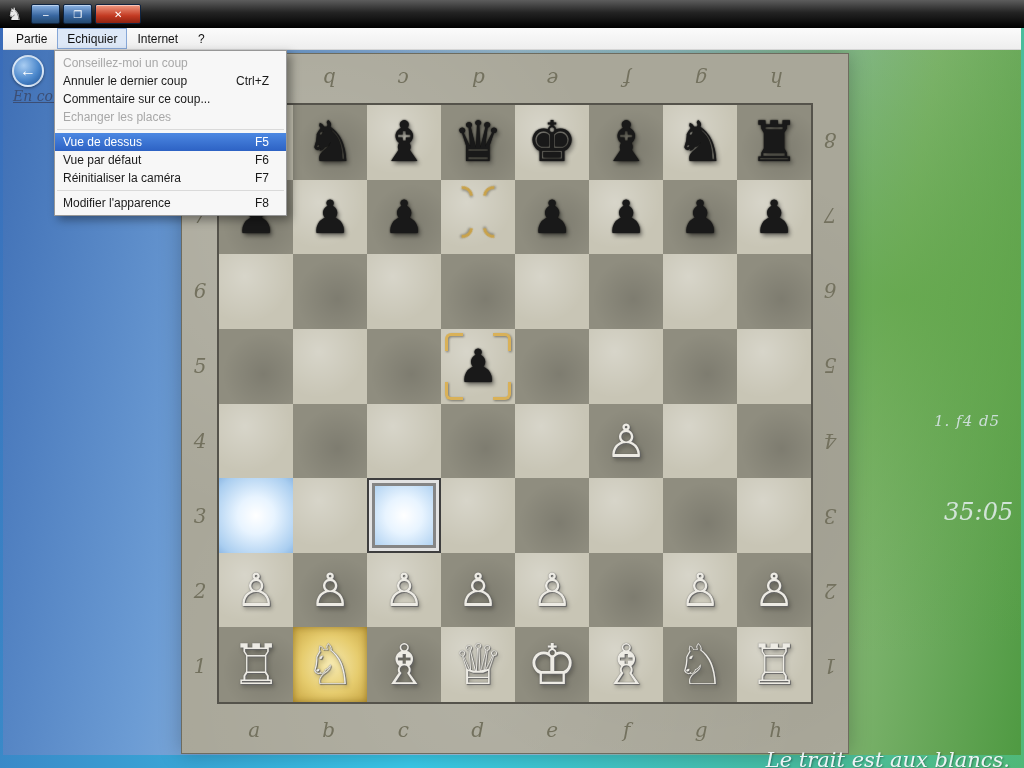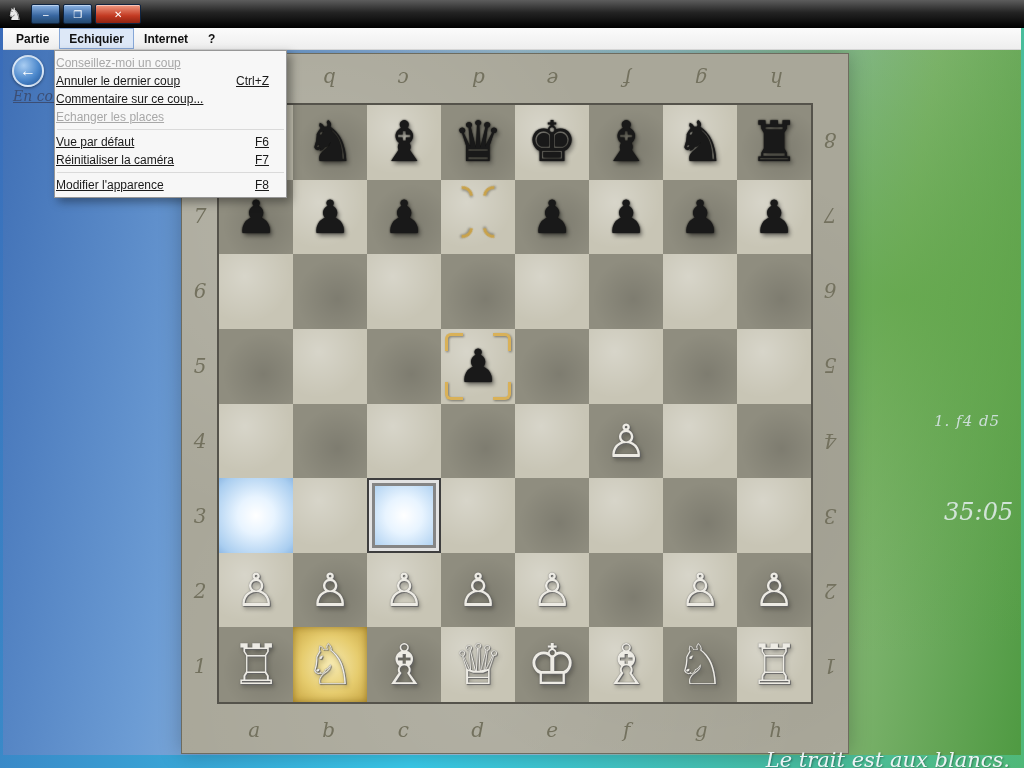--- a/index.html
+++ b/index.html
@@ -18,29 +18,29 @@
   .title{flex:1;color:#fff;font-size:12px;text-shadow:0 1px 2px #000;white-space:nowrap;overflow:hidden;}
   .winbtn{height:18px;width:27px;margin-left:3px;border:1px solid #0f2440;border-radius:2px;
     color:#fff;font-size:10px;display:flex;align-items:center;justify-content:center;
     box-shadow:inset 0 1px 0 rgba(255,255,255,.45);cursor:default;}
   .winbtn.min,.winbtn.max{background:linear-gradient(#8db4e4,#37659f 60%,#24496f);}
   .winbtn.close{width:44px;background:linear-gradient(#f09a82,#c33a22 60%,#8e2211);}
 
   
   .menubar{position:absolute;top:28px;left:3px;right:3px;height:22px;z-index:10;
     background:linear-gradient(#fbfbfb,#eeeeee);border-bottom:1px solid #d5d5d5;
-    display:flex;align-items:stretch;padding-left:3px;font-size:12px;box-sizing:border-box;font-weight:bold;}
+    display:flex;align-items:stretch;padding-left:3px;font-size:12px;box-sizing:border-box;}
   .mb-item{padding:0 9px;display:flex;align-items:center;color:#101010;border:1px solid transparent;}
   .mb-item.active{background:#dde8f7;border:1px solid #86a7d7;}
 
   
   .dropdown{position:absolute;left:54px;top:50px;width:233px;z-index:20;
     background:#f7f7f7;border:1px solid #979797;box-shadow:4px 4px 9px rgba(0,0,0,.38);
     padding:3px 0;font-size:12px;box-sizing:border-box;}
-  .mi{height:18px;display:flex;align-items:center;padding:0 17px 0 1px;color:#1a1a1a;text-decoration:underline;}
+  .mi{height:18px;display:flex;align-items:center;padding:0 17px 0 8px;color:#1a1a1a;}
   .mi .lbl{flex:1;white-space:nowrap;}
   .mi .sc{margin-left:24px;white-space:nowrap;}
   .mi.disabled{color:#a8a8a8;}
   .mi.selected{background:linear-gradient(#4c88e2,#2d62c4);color:#fff;}
   .sep{height:1px;background:#dadada;margin:3px 2px;}
 
   
   .content{position:absolute;left:3px;right:3px;top:50px;bottom:13px;z-index:1;
     background:
       radial-gradient(ellipse at 88% 35%, rgba(95,165,70,.75), rgba(95,165,70,0) 55%),
@@ -333,20 +333,24 @@
     </div>
     <div class="mi">
       <span class="lbl">Commentaire sur ce coup...</span>
       <span class="sc"></span>
     </div>
     <div class="mi disabled">
       <span class="lbl">Echanger les places</span>
       <span class="sc"></span>
     </div>
     <div class="sep"></div>
+    <div class="mi selected">
+      <span class="lbl">Vue de dessus</span>
+      <span class="sc">F5</span>
+    </div>
     <div class="mi">
       <span class="lbl">Vue par défaut</span>
       <span class="sc">F6</span>
     </div>
     <div class="mi">
       <span class="lbl">Réinitialiser la caméra</span>
       <span class="sc">F7</span>
     </div>
     <div class="sep"></div>
     <div class="mi">

